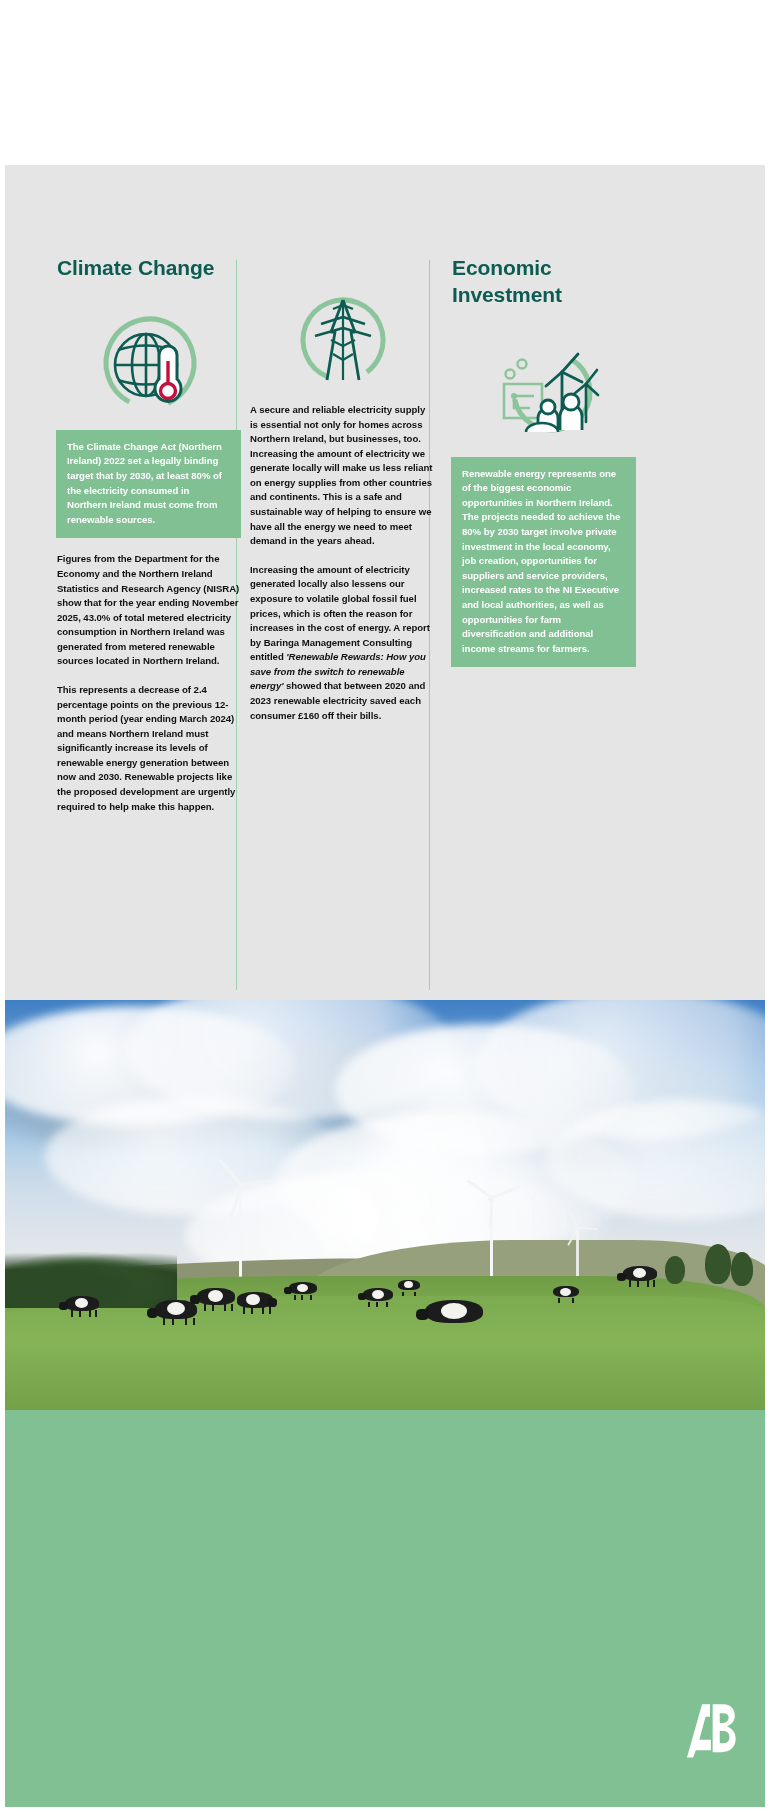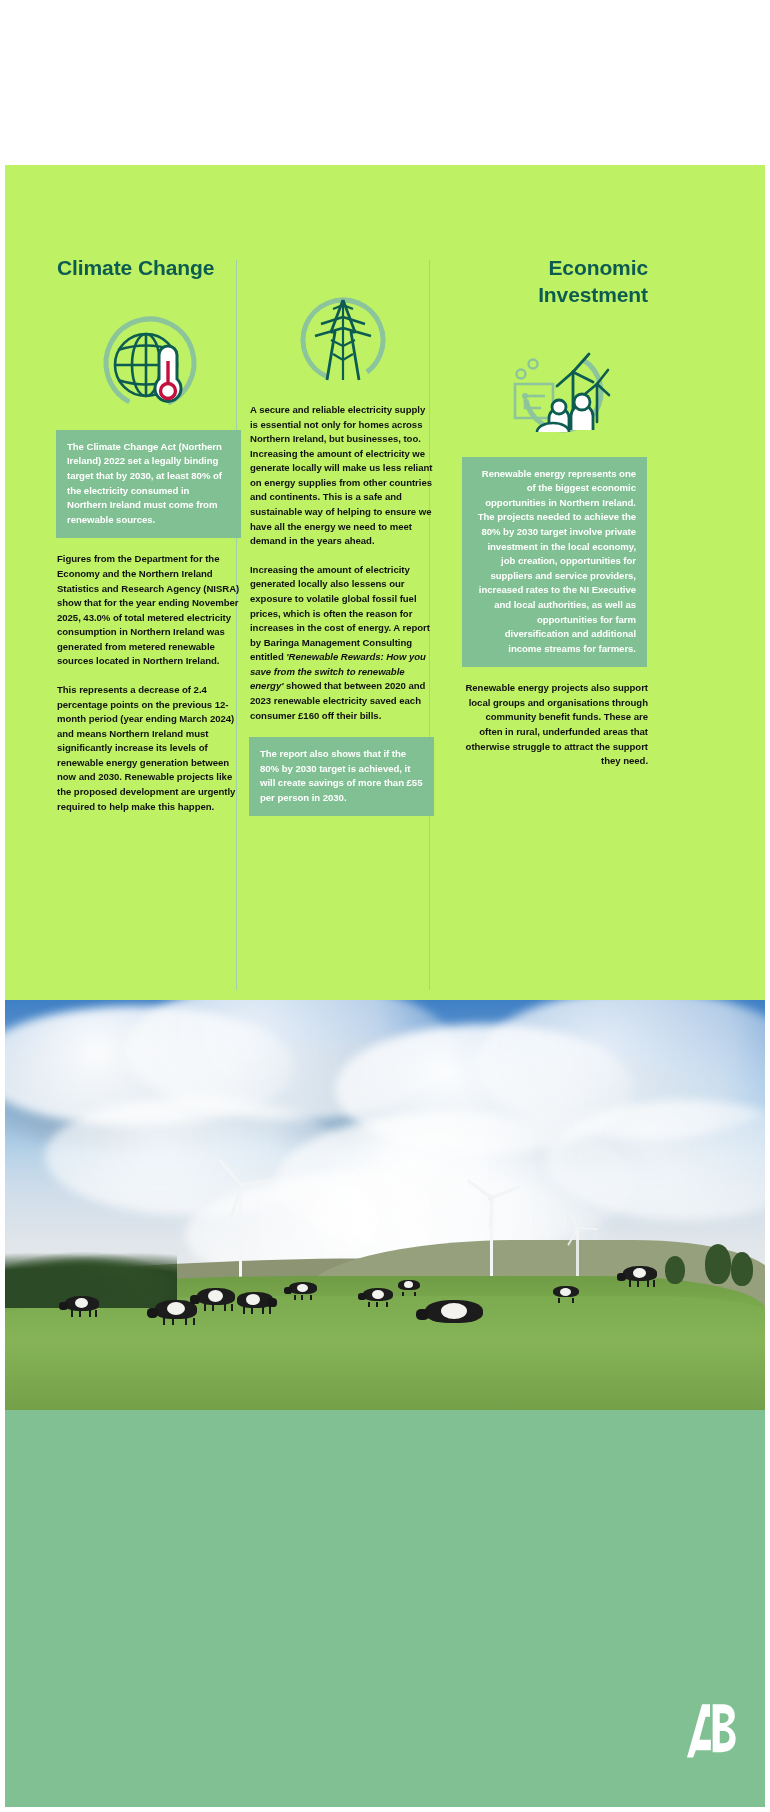--- a/index.html
+++ b/index.html
@@ -35,28 +35,28 @@
     font-family:"Liberation Sans Narrow","Liberation Sans",sans-serif;
     font-size:53px;font-weight:700;color:#ffffff;
     letter-spacing:-0.5px;
     transform:scaleX(0.93);
     white-space:nowrap;
   }
 
   
   .columns{
     position:absolute;left:5px;top:165px;width:760px;height:962px;
-    background:#bef264;
+    background:#e5e5e5;
   }
   .col{
     position:absolute;top:90px;width:185px;
   }
   .col1{left:52px;}
   .col2{left:245px;}
-  .col3{left:458px;text-align:right;}
+  .col3{left:447px;}
 
   .divider{
     position:absolute;width:1px;background:#9fd0ae;
   }
   .div1{left:231px;top:95px;height:730px;}
   .div2{left:424px;top:95px;height:730px;}
 
   .col h2{
     margin:0 0 0 0;
     font-size:21px;line-height:1.28;font-weight:700;
@@ -263,21 +263,20 @@
           <path d="M40 56 L52 62 L64 56" fill="none" stroke="#0d5c52" stroke-width="2.2"></path>
           <path d="M42 70 L52 76 L62 70" fill="none" stroke="#0d5c52" stroke-width="2.2"></path>
         </svg>
       </div>
 
       <div class="blocks">
         <p class="body">A secure and reliable electricity supply is essential not only for homes across Northern Ireland, but businesses, too. Increasing the amount of electricity we generate locally will make us less reliant on energy supplies from other countries and continents. This is a safe and sustainable way of helping to ensure we have all the energy we need to meet demand in the years ahead.</p>
         <p class="body">
           <span>Increasing the amount of electricity generated locally also lessens our exposure to volatile global fossil fuel prices, which is often the reason for increases in the cost of energy. A report by Baringa Management Consulting entitled </span><em>'Renewable Rewards: How you save from the switch to renewable energy'</em><span> showed that between 2020 and 2023 renewable electricity saved each consumer £160 off their bills.</span>
         </p>
-        <div class="hl">The report also shows that if the 80% by 2030 target is achieved, it will create savings of more than £55 per person in 2030.</div>
       </div>
     </div>
 
     <div class="col col3">
       <h2>Economic Investment</h2>
 
       <div class="icon-wrap">
         <svg width="110" height="104" viewBox="0 0 110 104">
           <circle cx="62" cy="54" r="38" fill="none" stroke="#8cc49b" stroke-width="5" stroke-dasharray="150 90" transform="rotate(-58 62 54)"></circle>
 
@@ -306,21 +305,20 @@
           <path d="M48 92 v-12 a10 10 0 0 1 20 0 v12" fill="#ffffff" stroke="#0d5c52" stroke-width="2.8"></path>
           <circle cx="58" cy="69" r="7" fill="#ffffff" stroke="#0d5c52" stroke-width="2.8"></circle>
           <path d="M70 92 v-14 a11 11 0 0 1 22 0 v14" fill="#ffffff" stroke="#0d5c52" stroke-width="2.8"></path>
           <circle cx="81" cy="64" r="8" fill="#ffffff" stroke="#0d5c52" stroke-width="2.8"></circle>
           <path d="M36 94 a16 9 0 0 1 32 0" fill="#ffffff" stroke="#0d5c52" stroke-width="2.6"></path>
         </svg>
       </div>
 
       <div class="blocks">
         <div class="hl">Renewable energy represents one of the biggest economic opportunities in Northern Ireland. The projects needed to achieve the 80% by 2030 target involve private investment in the local economy, job creation, opportunities for suppliers and service providers, increased rates to the NI Executive and local authorities, as well as opportunities for farm diversification and additional income streams for farmers.</div>
-        <p class="body">Renewable energy projects also support local groups and organisations through community benefit funds. These are often in rural, underfunded areas that otherwise struggle to attract the support they need.</p>
       </div>
     </div>
 
   </div>
 
   <div class="photo">
     <div class="sky"></div>
     <div class="cdark d1"></div>
     <div class="cdark d2"></div>
     <div class="cdark d3"></div>

